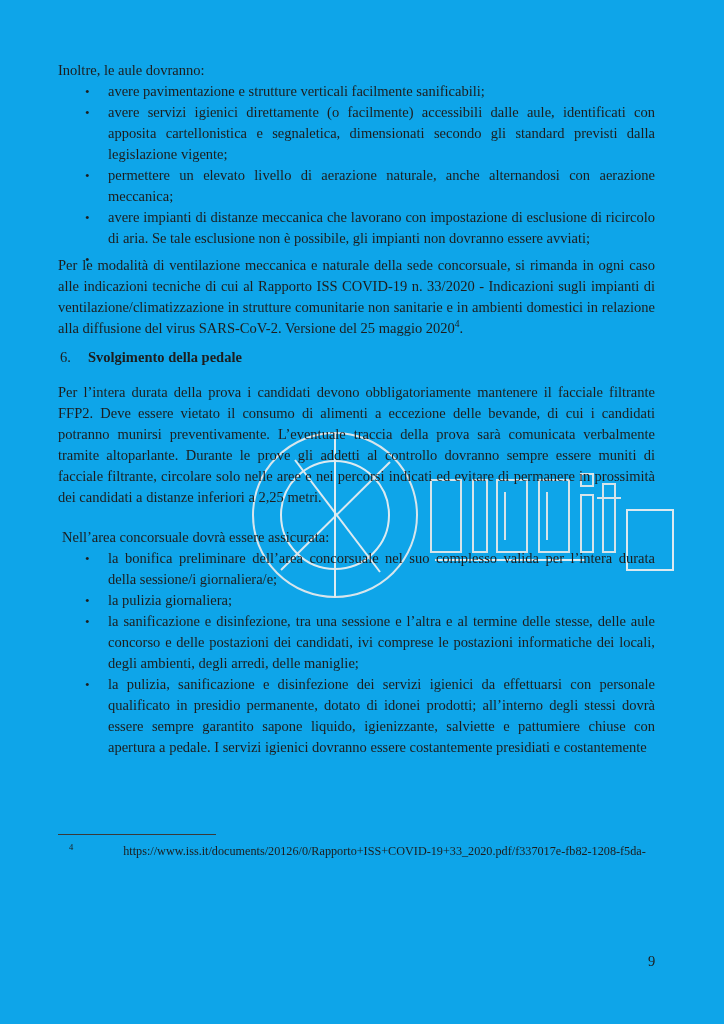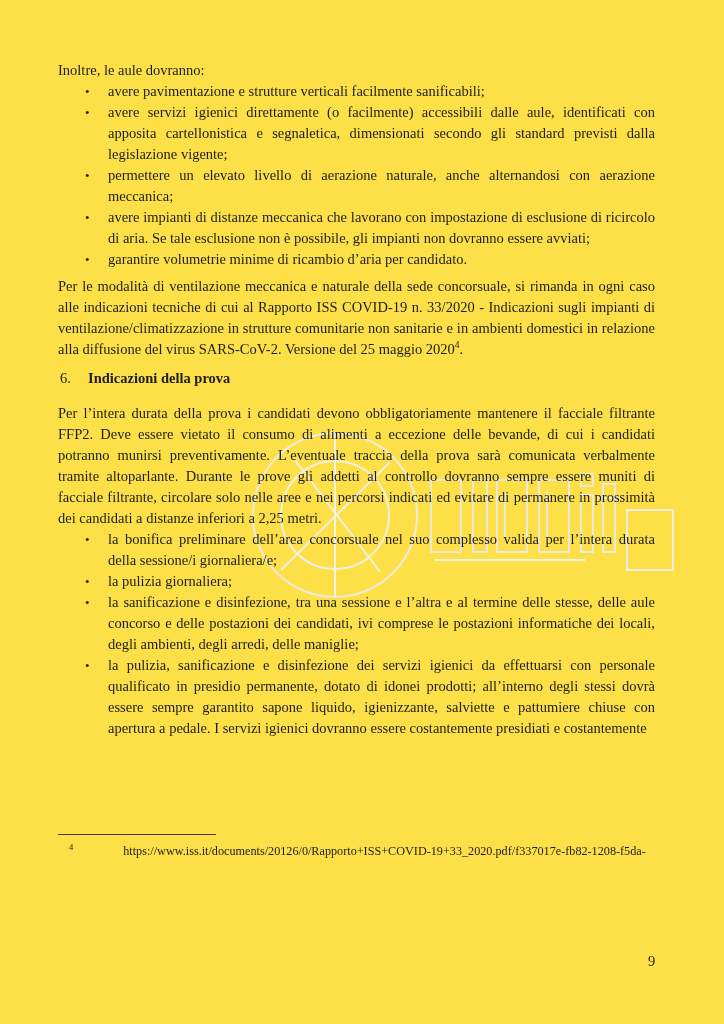--- a/index.html
+++ b/index.html
@@ -1,21 +1,21 @@
 <!DOCTYPE html>
 <html><head>
 <meta charset="utf-8">
 <style>
   html, body { margin: 0; padding: 0; background: #ffffff; }
   .page {
     position: relative;
     width: 724px;
     height: 1024px;
     margin: 0 auto;
-    background: #fde047;
+    background: #0ea5e9;
     overflow: hidden;
     font-family: "Liberation Serif", "DejaVu Serif", serif;
     color: #1d1d1d;
   }
   .watermark {
     position: absolute;
     left: 235px;
     top: 400px;
     width: 480px;
     height: 230px;
@@ -132,33 +132,33 @@
       <li>
         <span class="marker">•</span>
         <span class="li-text">permettere un elevato livello di aerazione naturale, anche alternandosi con aerazione meccanica;</span>
       </li>
       <li>
         <span class="marker">•</span>
         <span class="li-text">avere impianti di distanze meccanica che lavorano con impostazione di esclusione di ricircolo di aria. Se tale esclusione non è possibile, gli impianti non dovranno essere avviati;</span>
       </li>
       <li>
         <span class="marker">•</span>
-        <span class="li-text">garantire volumetrie minime di ricambio d’aria per candidato.</span>
       </li>
     </ul>
 
     <p class="para justify p-vent"><span>Per le modalità di ventilazione meccanica e naturale della sede concorsuale, si rimanda in ogni caso alle indicazioni tecniche di cui al Rapporto ISS COVID-19 n. 33/2020 - Indicazioni sugli impianti di ventilazione/climatizzazione in strutture comunitarie non sanitarie e in ambienti domestici in relazione alla diffusione del virus SARS-CoV-2. Versione del 25 maggio 2020</span><sup class="fnref">4</sup><span>.</span></p>
 
     <p class="heading h-sec6">
-      <span class="h-num">6.</span><span class="h-title">Indicazioni della prova</span>
+      <span class="h-num">6.</span><span class="h-title">Svolgimento della pedale</span>
     </p>
 
     <p class="para justify p-prova">Per l’intera durata della prova i candidati devono obbligatoriamente mantenere il facciale filtrante FFP2. Deve essere vietato il consumo di alimenti a eccezione delle bevande, di cui i candidati potranno munirsi preventivamente. L’eventuale traccia della prova sarà comunicata verbalmente tramite altoparlante. Durante le prove gli addetti al controllo dovranno sempre essere muniti di facciale filtrante, circolare solo nelle aree e nei percorsi indicati ed evitare di permanere in prossimità dei candidati a distanze inferiori a 2,25 metri.</p>
 
 
+    <p class="lead lead-s7">Nell’area concorsuale dovrà essere assicurata:</p>
 
     <ul class="bullets">
       <li>
         <span class="marker">•</span>
         <span class="li-text">la bonifica preliminare dell’area concorsuale nel suo complesso valida per l’intera durata della sessione/i giornaliera/e;</span>
       </li>
       <li>
         <span class="marker">•</span>
         <span class="li-text">la pulizia giornaliera;</span>
       </li>

